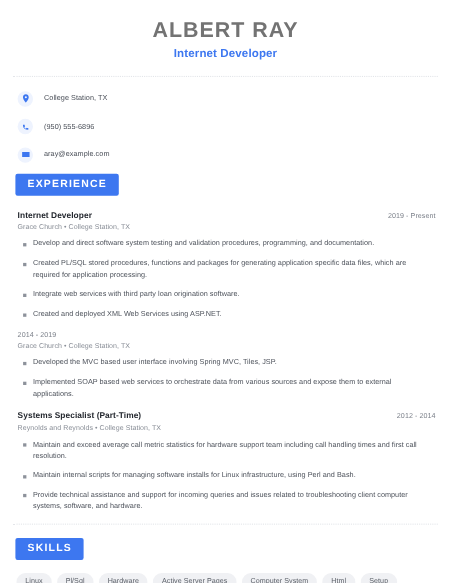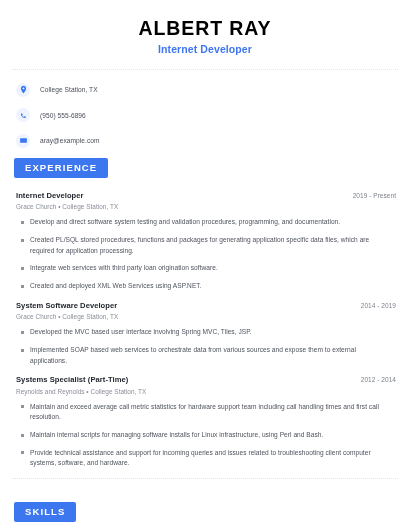--- a/index.html
+++ b/index.html
@@ -23,21 +23,21 @@
 
   
   .hdr {
     text-align: center;
     padding-top: 17px;
   }
   .hdr-name {
     font-size: 19.5px;
     font-weight: bold;
     letter-spacing: 0.9px;
-    color: #000000;
+    color: #737373;
     line-height: 1.15;
   }
   .hdr-title {
     font-size: 10.5px;
     font-weight: bold;
     color: #3d77f0;
     margin-top: 4px;
     letter-spacing: 0.1px;
   }
 
@@ -82,21 +82,21 @@
     display: inline-block;
     background: #3d77f0;
     color: #ffffff;
     font-size: 9.5px;
     font-weight: bold;
     letter-spacing: 1.1px;
     padding: 4px 11px 4.5px 11px;
     border-radius: 2px;
   }
   .sec-wrap-exp { margin-top: 7px; padding-left: 2px; }
-  .sec-wrap-skl { margin-top: 22px; padding-left: 2px; }
+  .sec-wrap-skl { margin-top: 11px; padding-left: 2px; }
 
   
   .jobs { margin-top: 13px; }
   .job { margin-bottom: 9px; }
   .job-head {
     display: flex;
     justify-content: space-between;
     align-items: baseline;
     padding: 0 2px 0 4px;
   }
@@ -231,21 +231,20 @@
         </div>
         <div class="bullet">
           <span class="bullet-dot"></span>
           <span class="bullet-txt">Created and deployed XML Web Services using ASP.NET.</span>
         </div>
       </div>
     </div>
 
     <div class="job">
       <div class="job-head">
-        <span class="job-role">System Software Developer</span>
         <span class="job-date">2014 - 2019</span>
       </div>
       <div class="job-sub">Grace Church  •  College Station, TX</div>
       <div class="bullets">
         <div class="bullet">
           <span class="bullet-dot"></span>
           <span class="bullet-txt">Developed the MVC based user interface involving Spring MVC, Tiles, JSP.</span>
         </div>
         <div class="bullet">
           <span class="bullet-dot"></span>

